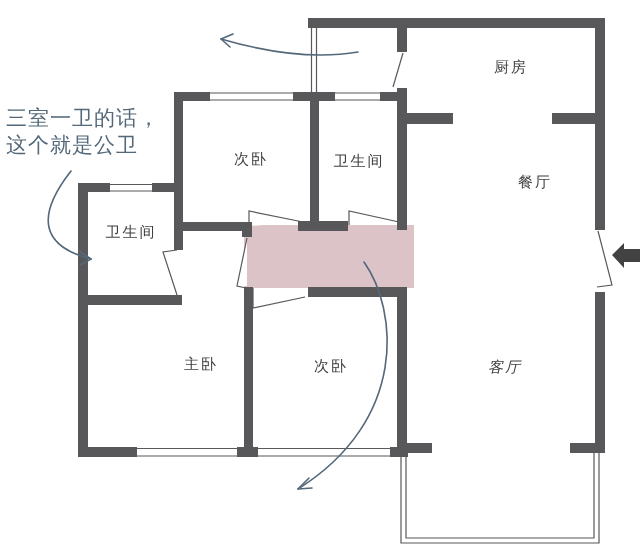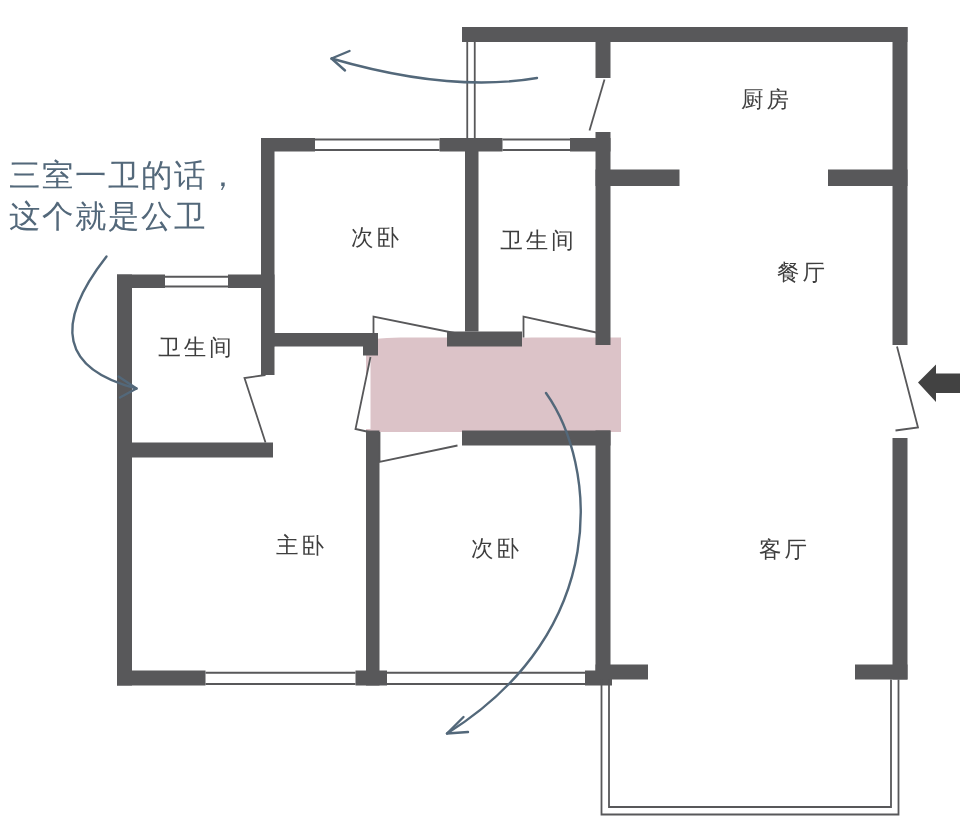--- a/index.html
+++ b/index.html
@@ -102,21 +102,21 @@
       <path class="note-arrow" d="M221,39 L233,34 M221,39 L230,47"></path>
       <path class="note-arrow" d="M71,171 Q17,240 91,259"></path>
       <path class="note-arrow" d="M91,259 L79,251 M91,259 L80,265"></path>
       <path class="note-arrow" d="M364,262 C398,310 408,420 298,489"></path>
       <path class="note-arrow" d="M298,489 L309,478 M298,489 L312,488"></path>
     </g>
   </svg>
 
   <div class="room-label" style="left:511px;top:67px;">厨房</div>
   <div class="room-label" style="left:507px;top:182px;margin-left:28px;">餐厅</div>
-  <div class="room-label" style="left:523px;top:367px;">客厅</div>
+  <div class="room-label" style="left:505px;top:367px;font-style:italic;">客厅</div>
   <div class="room-label" style="left:251px;top:159px;">次卧</div>
   <div class="room-label" style="left:359px;top:161px;">卫生间</div>
   <div class="room-label" style="left:131px;top:232px;">卫生间</div>
   <div class="room-label" style="left:173px;top:364px;margin-left:28px;">主卧</div>
   <div class="room-label" style="left:331px;top:366px;">次卧</div>
 
   <div class="note" style="left:6px;top:104px;">
     <div>三室一卫的话，</div>
     <div>这个就是公卫</div>
   </div>

